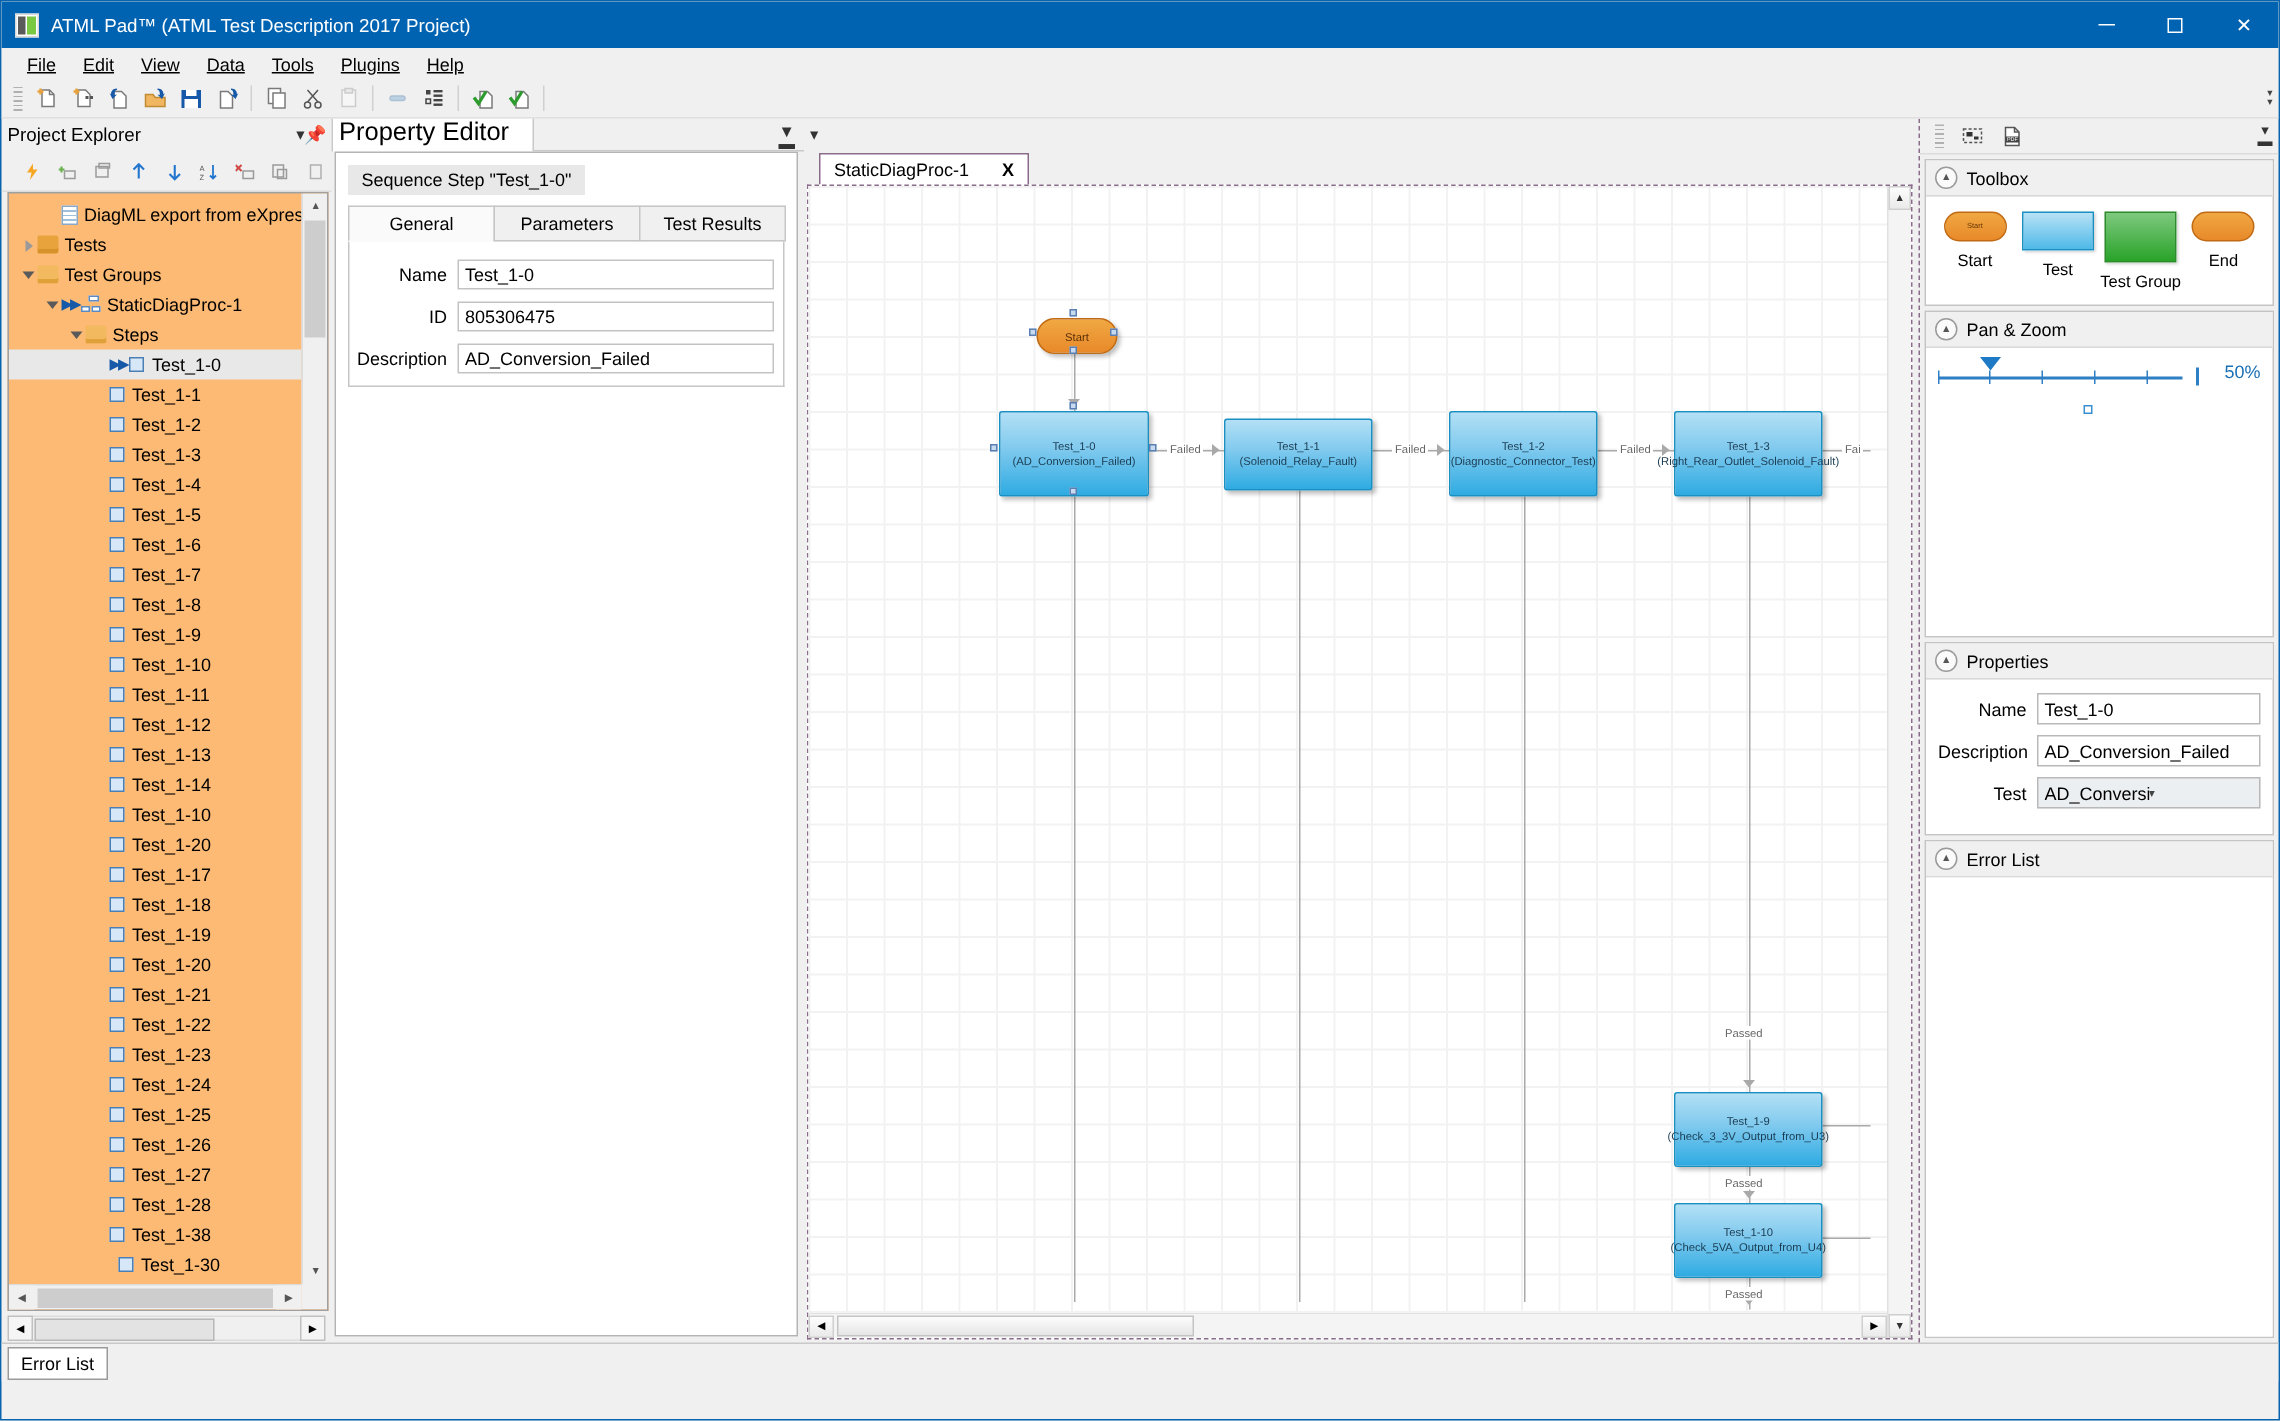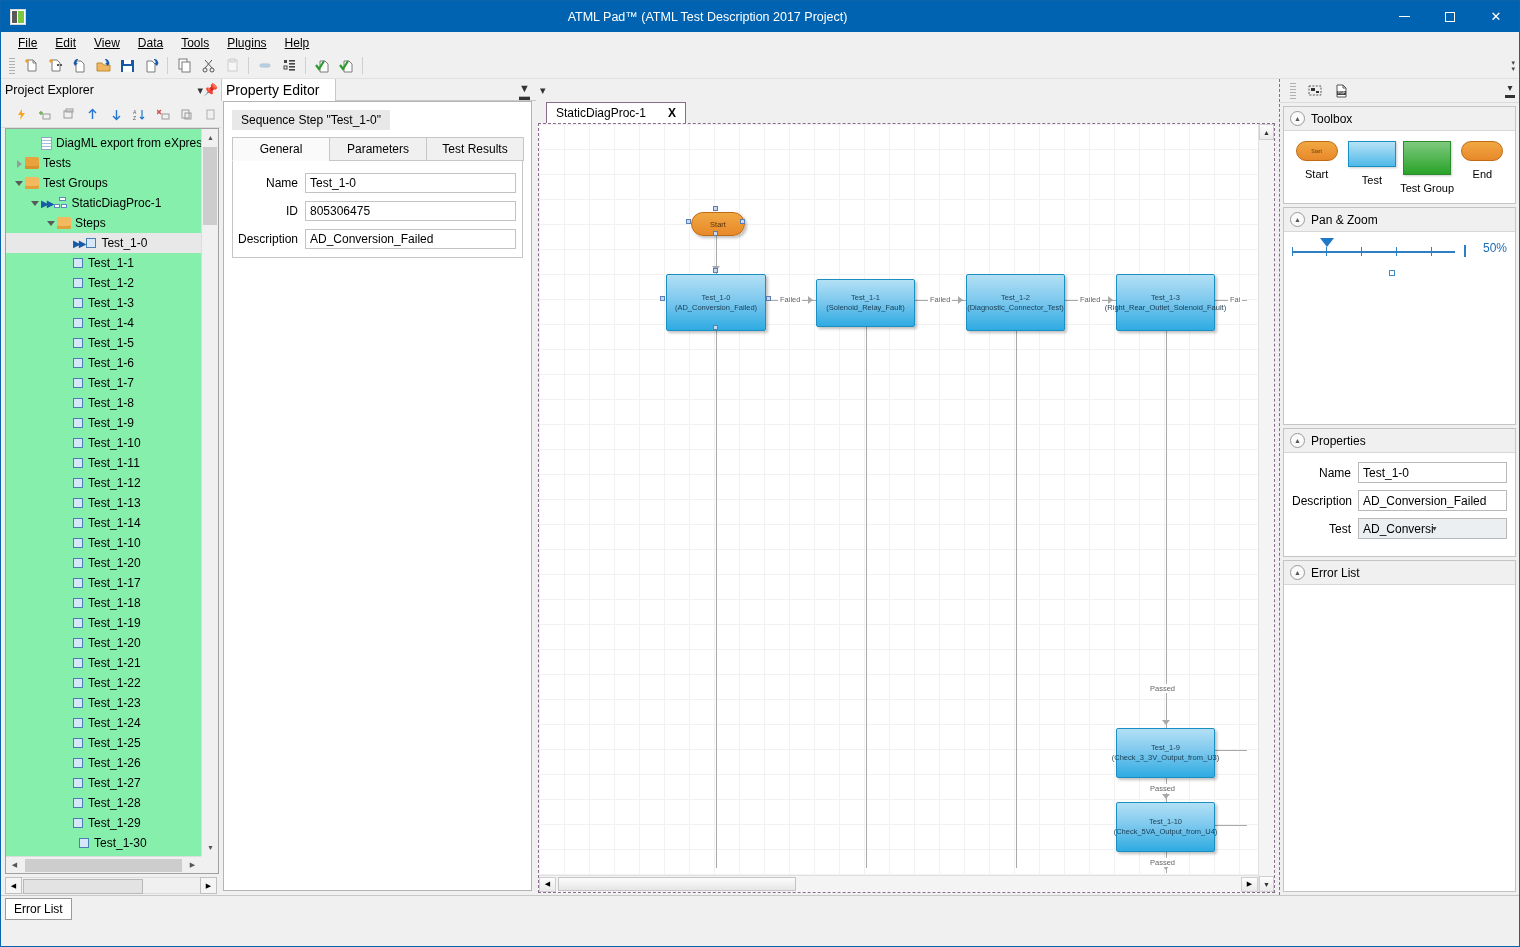--- a/index.html
+++ b/index.html
@@ -1,21 +1,21 @@
 <!DOCTYPE html>
 <html><head>
 <meta charset="utf-8">
 <style>
   * { box-sizing: border-box; margin:0; padding:0; }
   html,body { width:1520px; height:947px; overflow:hidden;
     font-family:"Liberation Sans", sans-serif; font-size:12px; color:#000; }
   body { background:#f0f0f0; border:1px solid #0a64ad; }
 
   
-  .titlebar { height:31px; background:#0063b1; display:flex; align-items:center;text-align:center; }
+  .titlebar { height:31px; background:#0063b1; display:flex; align-items:center; }
   .tb-icon { width:16px; height:16px; margin:0 8px 0 9px; position:relative;
              background:#fff; border:1px solid #d9d9d9; }
   .tb-icon:before{content:"";position:absolute;left:1px;top:1px;width:5px;height:12px;background:#5a5a5a;}
   .tb-icon:after{content:"";position:absolute;left:7px;top:1px;width:6px;height:12px;background:#7ac943;}
   .tb-title { color:#fff; font-size:12.5px; flex:1; }
   .wbtns { display:flex; height:31px; }
   .wbtn { width:46px; display:flex; align-items:center; justify-content:center; color:#fff; font-size:13px; }
   .sq { width:10px;height:10px;border:1px solid #fff; }
   .dash { width:11px;height:1px;background:#fff; }
 
@@ -37,21 +37,21 @@
   
   .workspace { display:flex; height:816px; }
 
   
   .pex { width:220px; display:flex; flex-direction:column; }
   .pex-hdr { display:flex; align-items:center; height:22px; padding:0 4px; }
   .pex-hdr .t{flex:1;font-size:12.5px;}
   .pex-tools { height:27px; display:flex; align-items:center; padding-left:10px; gap:2px;
                border-bottom:1px solid #dcdcdc; }
   .pt { width:22px;height:20px;display:flex;align-items:center;justify-content:center;font-size:12px;}
-  .tree-wrap { flex:1; margin:0 2px 0 4px; background:#86efac; border:1px solid #a0a0a0;
+  .tree-wrap { flex:1; margin:0 2px 0 4px; background:#fdba74; border:1px solid #a0a0a0;
                position:relative; overflow:hidden; }
   .tree { position:absolute; inset:0 17px 17px 0; overflow:hidden; padding-top:4px;}
   .trow { height:20px; display:flex; align-items:center; font-size:12px; white-space:nowrap; }
   .trow.sel { background:#e8e8e8; }
   .exp { width:11px;height:11px;display:inline-block;position:relative;flex:none; }
   .exp.closed:before{content:"";position:absolute;left:3px;top:2px;border:4px solid transparent;border-left:5px solid #9a9a9a;}
   .exp.open:before{content:"";position:absolute;left:1px;top:3px;border:4px solid transparent;border-top:5px solid #5a5a5a;}
   .ic-folder{width:14px;height:12px;flex:none;background:#e8a33d;border-radius:1px 2px 2px 1px;margin-right:4px;
      box-shadow:inset 0 -3px 0 #d8922c;}
   .ic-folder.open{background:#f3b95e;box-shadow:inset 0 -3px 0 #e0a03a;}
@@ -73,21 +73,21 @@
   .corner{position:absolute;right:0;bottom:0;width:17px;height:17px;background:#f0f0f0;}
 
   .pex-hsb{height:19px;margin:2px 4px 0;display:flex;align-items:center;}
   .pex-hsb .ar{width:17px;height:17px;border:1px solid #c0c0c0;background:#f5f5f5;display:flex;align-items:center;justify-content:center;font-size:7px;}
   .pex-hsb .track{flex:1;height:17px;background:#f0f0f0;border-top:1px solid #dcdcdc;border-bottom:1px solid #dcdcdc;}
   .pex-hsb .thumb{width:120px;height:15px;background:#e3e3e3;border:1px solid #b8b8b8;margin:1px 0 0 1px;}
 
   
   .prop-ed { width:315px; display:flex; flex-direction:column; }
   .pe-tabstrip { height:22px; display:flex; align-items:flex-end; }
-  .pe-tab { padding:3px 16px 3px 4px; font-size:14px; background:#fff;
+  .pe-tab { padding:3px 16px 3px 4px; font-size:17px; background:#fff;
             border:1px solid #c8c8c8; border-bottom:none; }
   .pe-fill { flex:1; height:18px; border-bottom:1px solid #c8c8c8; display:flex;
              align-items:center; justify-content:flex-end; padding-right:6px; }
   .dd-ico{font-size:11px;color:#333;line-height:8px;text-align:center;}
   .pe-body { flex:1; margin:0 4px 4px 2px; background:#fff; border:1px solid #b4b4b4;
              padding:8px 8px 0; }
   .seq-badge { display:inline-block; background:#e8e8e8; padding:3px 9px; font-size:12px; margin-bottom:7px; }
   .tabrow { display:flex; }
   .ptab { flex:1; text-align:center; font-size:12px; padding:4px 2px; background:#f0f0f0;
           border:1px solid #c6c6c6; margin-right:-1px; }
@@ -545,21 +545,21 @@
             <span>Test_1-27</span>
           </div>
           <div class="trow" style="padding-left: 56px;">
             <span class="exp"></span>
             <span class="ic-step"></span>
             <span>Test_1-28</span>
           </div>
           <div class="trow" style="padding-left: 56px;">
             <span class="exp"></span>
             <span class="ic-step"></span>
-            <span>Test_1-29</span>
+            <span>Test_1-38</span>
           </div>
           <div class="trow" style="padding-left: 62px;">
             <span class="exp"></span>
             <span class="ic-step"></span>
             <span>Test_1-30</span>
           </div>
           <div class="trow" style="padding-left: 56px;"></div>
         </div>
       <div class="vsb">
         <div class="sb-ar">▲</div>

